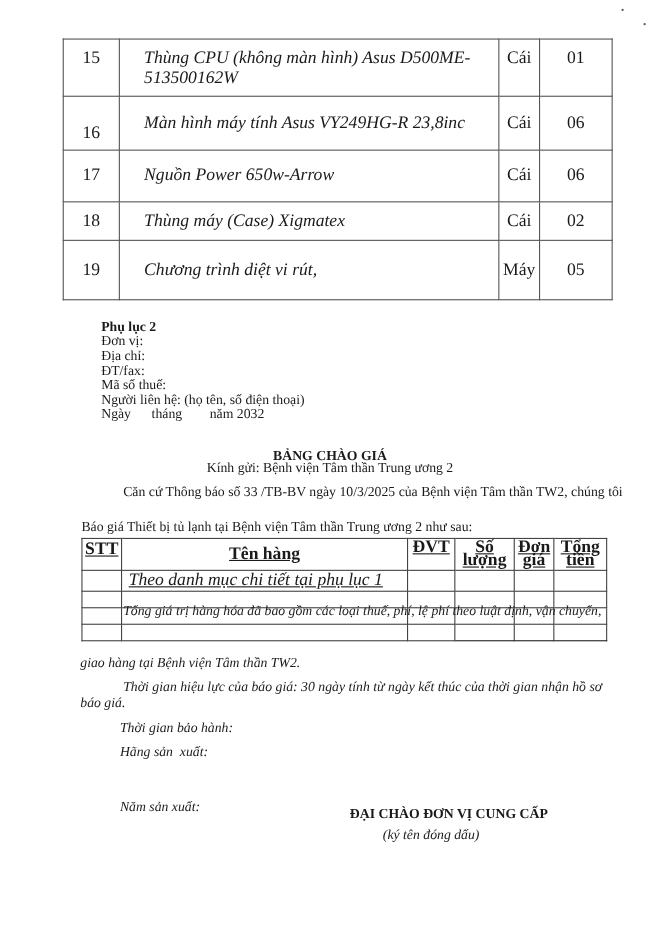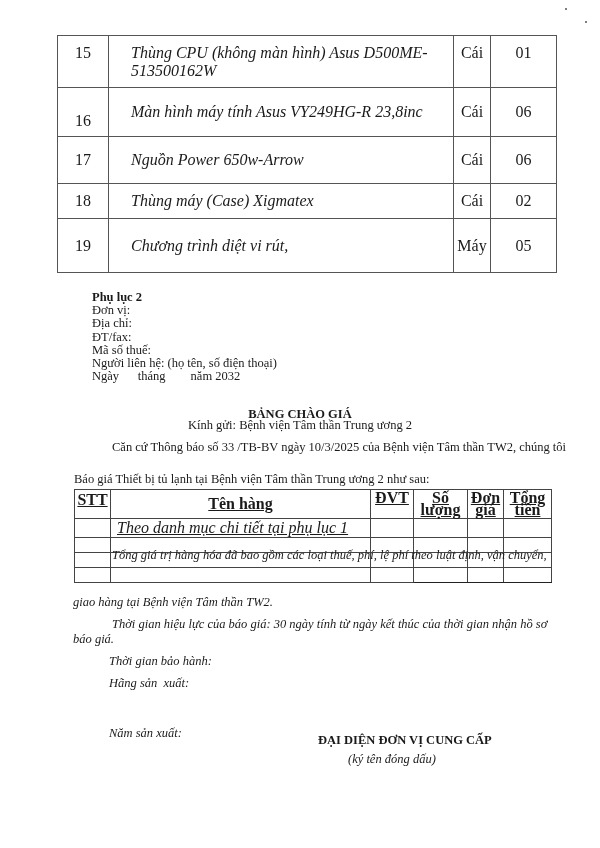--- a/index.html
+++ b/index.html
@@ -154,14 +154,14 @@
 
 <div class="p it" style="left:112px; top:548px;font-family:Liberation Serif, serif;">Tổng giá trị hàng hóa đã bao gồm các loại thuế, phí, lệ phí theo luật định, vận chuyển,</div>
 <div class="p it" style="left:73px; top:595px;">giao hàng tại Bệnh viện Tâm thần TW2.</div>
 <div class="p it" style="left:112px; top:617px;">Thời gian hiệu lực của báo giá: 30 ngày tính từ ngày kết thúc của thời gian nhận hồ sơ</div>
 <div class="p it" style="left:73px; top:632px;">báo giá.</div>
 
 <div class="p it" style="left:109px; top:654px;">Thời gian bảo hành:</div>
 <div class="p it" style="left:109px; top:676px; white-space:pre;">Hãng sản  xuất:</div>
 <div class="p it" style="left:109px; top:698px;margin-top:28px;">Năm sản xuất:</div>
 
-<div class="p" style="left:318px; top:733px; font-weight:bold;">ĐẠI DIỆN ĐƠN VỊ CUNG CẤP</div>
+<div class="p" style="left:318px; top:733px; font-weight:bold;">ĐẠI CHÀO ĐƠN VỊ CUNG CẤP</div>
 <div class="p it" style="left:348px; top:752px;">(ký tên đóng dấu)</div>
 
 </body></html>

